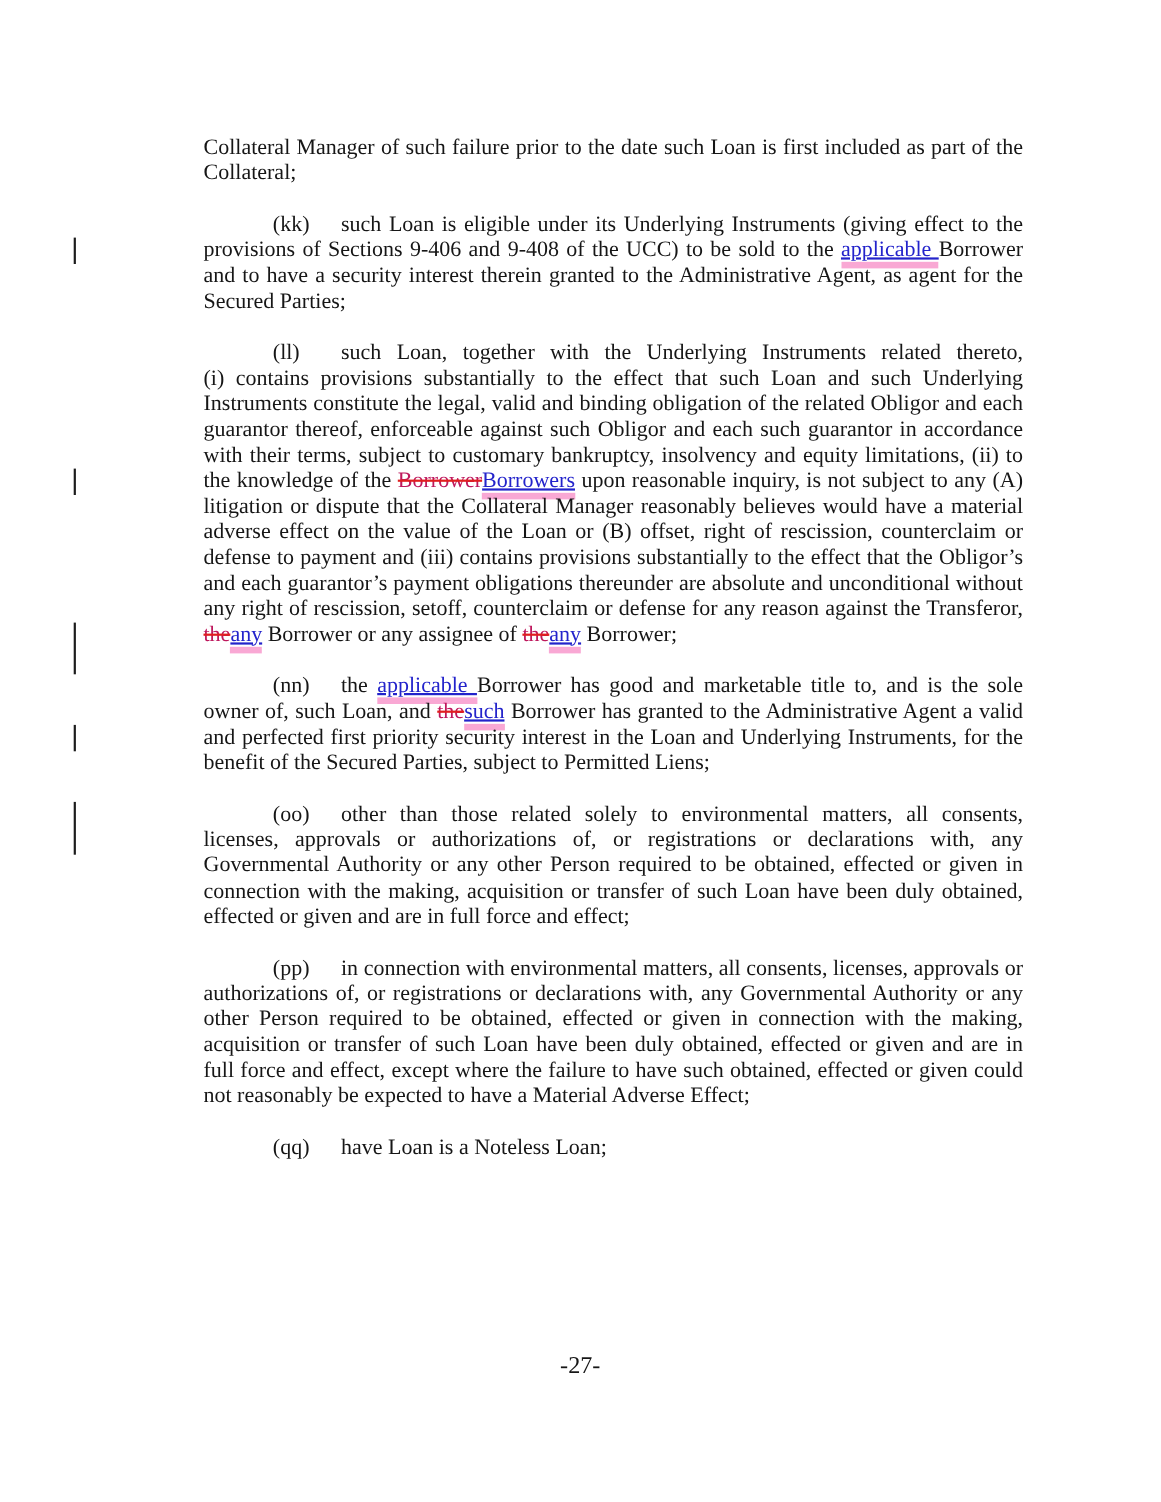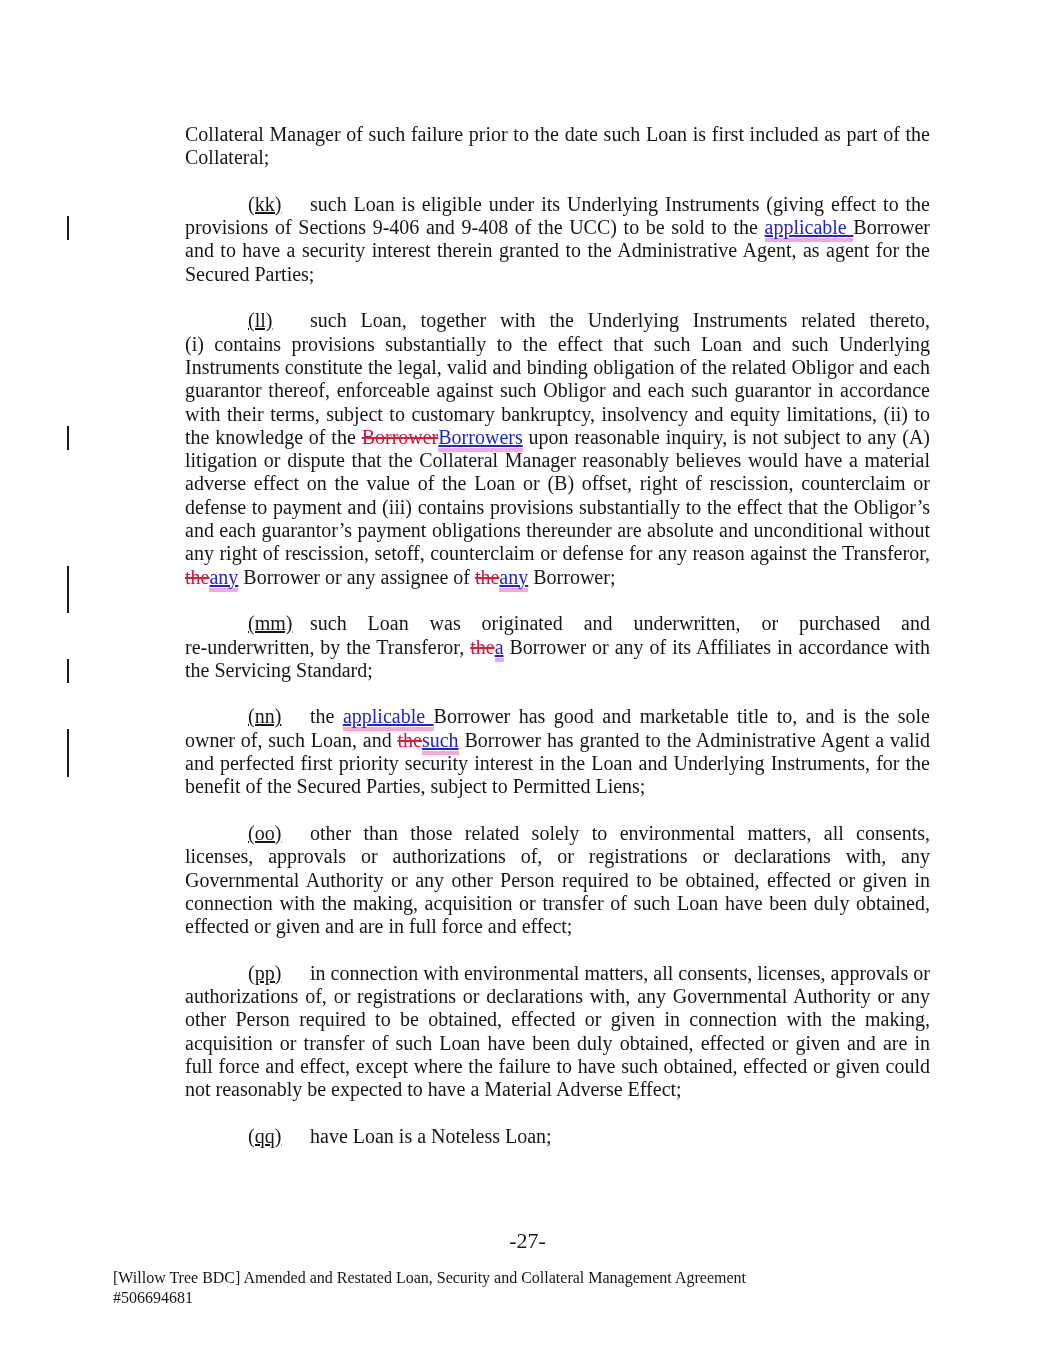--- a/index.html
+++ b/index.html
@@ -25,27 +25,26 @@
     font-size: 20px;
     line-height: 23.3px;
     text-align: justify;
     text-justify: inter-word;
   }
   p.para.indented { text-indent: 63px; }
   .plabel {
     display: inline-block;
     min-width: 62px;
     text-indent: 0;
-    text-decoration: underline;
   }
   .ins {
     color: #2323cb;
     text-decoration: underline;
     text-decoration-color: #2323cb;
-    border-bottom: 4px solid #f9a8d4;
+    border-bottom: 6px solid #f9a8d4;
   }
   .del {
     color: #be185d;
     text-decoration: line-through;
     text-decoration-color: #e01f1f;
     margin-top: 36px;
   }
   .change-bar {
     position: absolute;
     left: 67px;
@@ -72,35 +71,30 @@
 </style>
 </head>
 <body>
 
 <div class="page">
 
   <div class="doc-body" id="doc-body">
       <p class="para"><span class="run">Collateral Manager of such failure prior to the date such Loan is first included as part of the Collateral;</span></p>
       <p class="para indented"><span class="plabel">(kk)</span><span class="run">such Loan is eligible under its Underlying Instruments (giving effect to the provisions of Sections 9-406 and 9-408 of the UCC) to be sold to the </span><span class="ins">applicable </span><span class="run">Borrower and to have a security interest therein granted to the Administrative Agent, as agent for the Secured Parties;</span></p>
       <p class="para indented"><span class="plabel">(ll)</span><span class="run">such Loan, together with the Underlying Instruments related thereto, (i)&nbsp;contains provisions substantially to the effect that such Loan and such Underlying Instruments constitute the legal, valid and binding obligation of the related Obligor and each guarantor thereof, enforceable against such Obligor and each such guarantor in accordance with their terms, subject to customary bankruptcy, insolvency and equity limitations, (ii)&nbsp;to the knowledge of the </span><span class="del">Borrower</span><span class="ins">Borrowers</span><span class="run"> upon reasonable inquiry, is not subject to any (A) litigation or dispute that the Collateral Manager reasonably believes would have a material adverse effect on the value of the Loan or (B) offset, right of rescission, counterclaim or defense to payment and (iii)&nbsp;contains provisions substantially to the effect that the Obligor’s and each guarantor’s payment obligations thereunder are absolute and unconditional without any right of rescission, setoff, counterclaim or defense for any reason against the Transferor, </span><span class="del">the</span><span class="ins">any</span><span class="run"> Borrower or any assignee of </span><span class="del">the</span><span class="ins">any</span><span class="run"> Borrower;</span></p>
-      <p class="para indented"><span class="plabel">(mm)</span><span class="run">such Loan was originated and underwritten, or purchased and re‑underwritten, by the Transferor, </span><span class="del">the</span><span class="ins">a</span><span class="run"> Borrower or any of its Affiliates in accordance with the Servicing Standard;</span></p>
       <p class="para indented"><span class="plabel">(nn)</span><span class="run">the </span><span class="ins">applicable </span><span class="run">Borrower has good and marketable title to, and is the sole owner of, such Loan, and </span><span class="del">the</span><span class="ins">such</span><span class="run"> Borrower has granted to the Administrative Agent a valid and perfected first priority security interest in the Loan and Underlying Instruments, for the benefit of the Secured Parties, subject to Permitted Liens;</span></p>
       <p class="para indented"><span class="plabel">(oo)</span><span class="run">other than those related solely to environmental matters, all consents, licenses, approvals or authorizations of, or registrations or declarations with, any Governmental Authority or any other Person required to be obtained, effected or given in connection with the making, acquisition or transfer of such Loan have been duly obtained, effected or given and are in full force and effect;</span></p>
       <p class="para indented"><span class="plabel">(pp)</span><span class="run">in connection with environmental matters, all consents, licenses, approvals or authorizations of, or registrations or declarations with, any Governmental Authority or any other Person required to be obtained, effected or given in connection with the making, acquisition or transfer of such Loan have been duly obtained, effected or given and are in full force and effect, except where the failure to have such obtained, effected or given could not reasonably be expected to have a Material Adverse Effect;</span></p>
       <p class="para indented"><span class="plabel">(qq)</span><span class="run">have Loan is a Noteless Loan;</span></p>
     </div>
 
   <div id="change-bars">
       <div class="change-bar" style="top: 216px; height: 24px;"></div>
       <div class="change-bar" style="top: 426px; height: 24px;"></div>
       <div class="change-bar" style="top: 566px; height: 47px;"></div>
       <div class="change-bar" style="top: 659px; height: 24px;"></div>
       <div class="change-bar" style="top: 729px; height: 48px;"></div>
     </div>
 
   <div class="page-number">-27-</div>
 
-  <div class="footer">
-    <div>[Willow Tree BDC] Amended and Restated Loan, Security and Collateral Management Agreement</div>
-    <div>#506694681</div>
-  </div>
 
 </div>
 
 </body></html>

